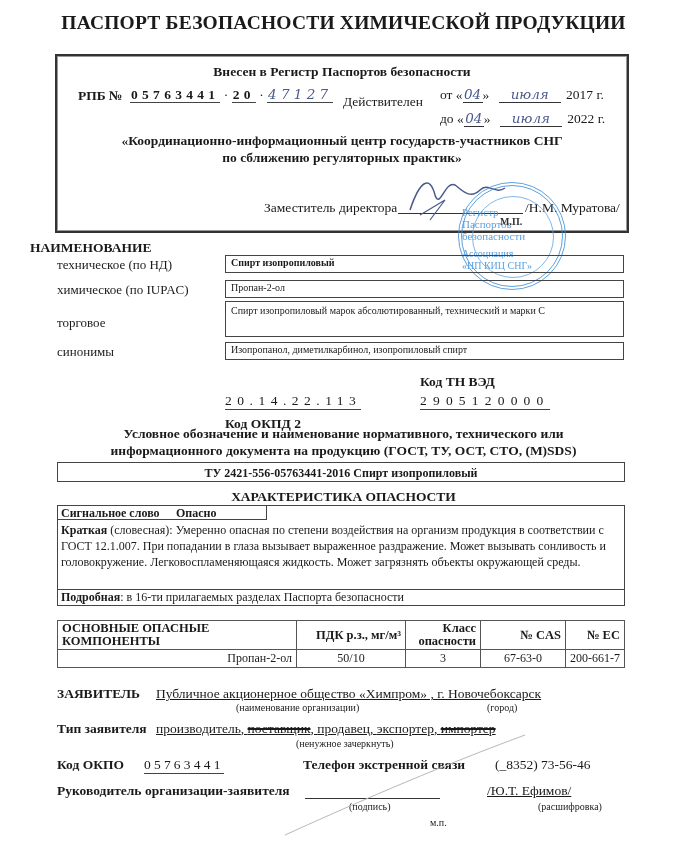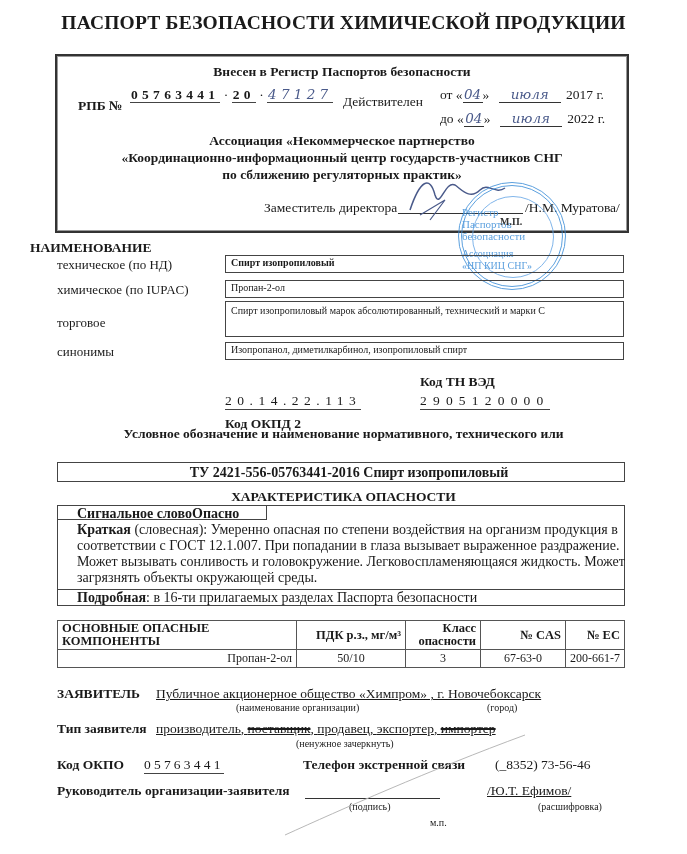--- a/index.html
+++ b/index.html
@@ -2,21 +2,21 @@
 <html><head>
 <meta charset="utf-8">
 <style>
   html, body { margin:0; padding:0; background:#fff; }
   body { width:687px; height:854px; position:relative; overflow:hidden; font-family:"Liberation Serif", serif; color:#1a1a1a; }
   .abs { position:absolute; }
   .b { font-weight:bold; }
   .title { left:0; width:687px; top:12px; text-align:center; font-size:19.5px; font-weight:bold; letter-spacing:0.2px; }
   .regbox { left:55px; top:54px; width:570px; height:175px; border:2px solid #333; box-shadow: inset 0 0 0 1px #999; }
   .t13 { font-size:13.5px; }
-  .t12 { font-size:14px;padding-left:16px; }
+  .t12 { font-size:12px; }
   .t11 { font-size:11px; }
   .t10 { font-size:10px; }
   .hand { font-family:"DejaVu Serif", serif; font-style:italic; color:#4a5a8a; }
   .digits { letter-spacing:4.3px; border-bottom:1px solid #444; padding:0 1px; }
   .uline { border-bottom:1px solid #333; display:inline-block; text-align:center; }
   .field { position:absolute; left:225px; width:399px; border:1px solid #444; font-size:10px; padding:1px 5px; box-sizing:border-box; }
   .flabel { position:absolute; left:57px; font-size:13px; }
   table.comp { position:absolute; left:57px; top:620px; width:568px; border-collapse:collapse; font-size:12px; }
   table.comp td, table.comp th { border:1px solid #555; padding:1px 4px;text-align:right; }
   table.comp th { font-weight:bold; font-size:12.5px; line-height:13px; }
@@ -25,21 +25,21 @@
   .strike { text-decoration: line-through; text-decoration-thickness:2px; }
 </style>
 </head>
 <body>
 
 <div class="abs title">ПАСПОРТ БЕЗОПАСНОСТИ ХИМИЧЕСКОЙ ПРОДУКЦИИ</div>
 
 <div class="abs regbox"></div>
 <div class="abs t13 b" style="left:55px;width:574px;top:64px;text-align:center;">Внесен в Регистр Паспортов безопасности</div>
 
-<div class="abs t13 b" style="left:78px;top:98px;text-align:right;">РПБ №</div>
+<div class="abs t13 b" style="left:78px;top:88px;text-align:right;">РПБ №</div>
 <div class="abs t13" style="left:130px;top:86px;">
   <span class="digits b">05763441</span>
   <span>·</span>
   <span class="digits b">20</span>
   <span>·</span>
   <span class="digits hand">47127</span>
 </div>
 
 <div class="abs t13" style="left:440px;top:86px;">
   <span>от «</span><span class="uline hand" style="width:20px;">04</span><span>»</span>
@@ -48,21 +48,20 @@
 </div>
 
 <div class="abs t13" style="left:343px;top:94px;">Действителен</div>
 <div class="abs t13" style="left:440px;top:110px;">
   <span>до «</span><span class="uline hand" style="width:20px;">04</span><span>»</span>
   <span class="uline hand" style="width:62px;margin-left:6px;">июля</span>
   <span style="margin-left:2px;">2022 г.</span>
 </div>
 
 <div class="abs t13 b" style="left:55px;width:574px;top:132px;text-align:center;line-height:17px;">
-  <div>Ассоциация «Некоммерческое партнерство</div>
   <div>«Координационно-информационный центр государств-участников СНГ</div>
   <div>по сближению регуляторных практик»</div>
 </div>
 
 <div class="abs t13" style="left:264px;top:200px;">Заместитель директора</div>
 <div class="abs" style="left:398px;top:213px;width:125px;border-bottom:1px solid #333;"></div>
 <svg class="abs" style="left:400px;top:170px;" width="110" height="55">
   <path d="M10 40 C20 10, 30 5, 35 25 C40 40, 45 10, 55 15 C62 20, 70 30, 80 20 C88 12, 95 25, 105 18" stroke="#4a5a8a" stroke-width="1.5" fill="none"></path>
   <path d="M20 45 L45 30 L30 50" stroke="#4a5a8a" stroke-width="1.2" fill="none"></path>
 </svg>
@@ -90,20 +89,21 @@
 <div class="flabel" style="top:344px;">синонимы</div>
 <div class="field" style="top:342px;height:18px;">Изопропанол, диметилкарбинол, изопропиловый спирт</div>
 
 <div class="abs t13 b" style="left:225px;top:374px;margin-top:42px;">Код ОКПД 2</div>
 <div class="abs t13" style="left:225px;top:393px;letter-spacing:5.5px;border-bottom:1px solid #444;">20.14.22.113</div>
 <div class="abs t13 b" style="left:420px;top:374px;">Код ТН ВЭД</div>
 <div class="abs t13" style="left:420px;top:393px;letter-spacing:6.2px;border-bottom:1px solid #444;">2905120000</div>
 
 <div class="abs t13 b" style="left:0;width:687px;top:425px;text-align:center;line-height:17px;">
   <div>Условное обозначение и наименование нормативного, технического или</div>
+  <div>информационного документа на продукцию (ГОСТ, ТУ, ОСТ, СТО, (M)SDS)</div>
 </div>
 <div class="abs t12 b" style="left:57px;top:462px;width:568px;height:20px;border:1px solid #444;text-align:center;line-height:20px;box-sizing:border-box;">ТУ 2421-556-05763441-2016  Спирт изопропиловый</div>
 
 <div class="abs t13 b" style="left:0;width:687px;top:489px;text-align:center;">ХАРАКТЕРИСТИКА ОПАСНОСТИ</div>
 <div class="abs" style="left:57px;top:505px;width:568px;height:101px;border:1px solid #444;box-sizing:border-box;"></div>
 <div class="abs" style="left:57px;top:505px;width:210px;height:15px;border:1px solid #444;border-top:none;box-sizing:border-box;"></div>
 <div class="abs t12 b" style="left:61px;top:506px;">Сигнальное слово</div>
 <div class="abs t12 b" style="left:176px;top:506px;">Опасно</div>
 <div class="abs t12" style="left:61px;top:522px;width:558px;line-height:16px;">
   <span class="b">Краткая</span><span> (словесная): Умеренно опасная  по степени воздействия на организм продукция в соответствии с ГОСТ 12.1.007. При попадании в глаза вызывает выраженное раздражение. Может вызывать сонливость и головокружение. Легковоспламеняющаяся жидкость. Может загрязнять объекты окружающей среды.</span>

